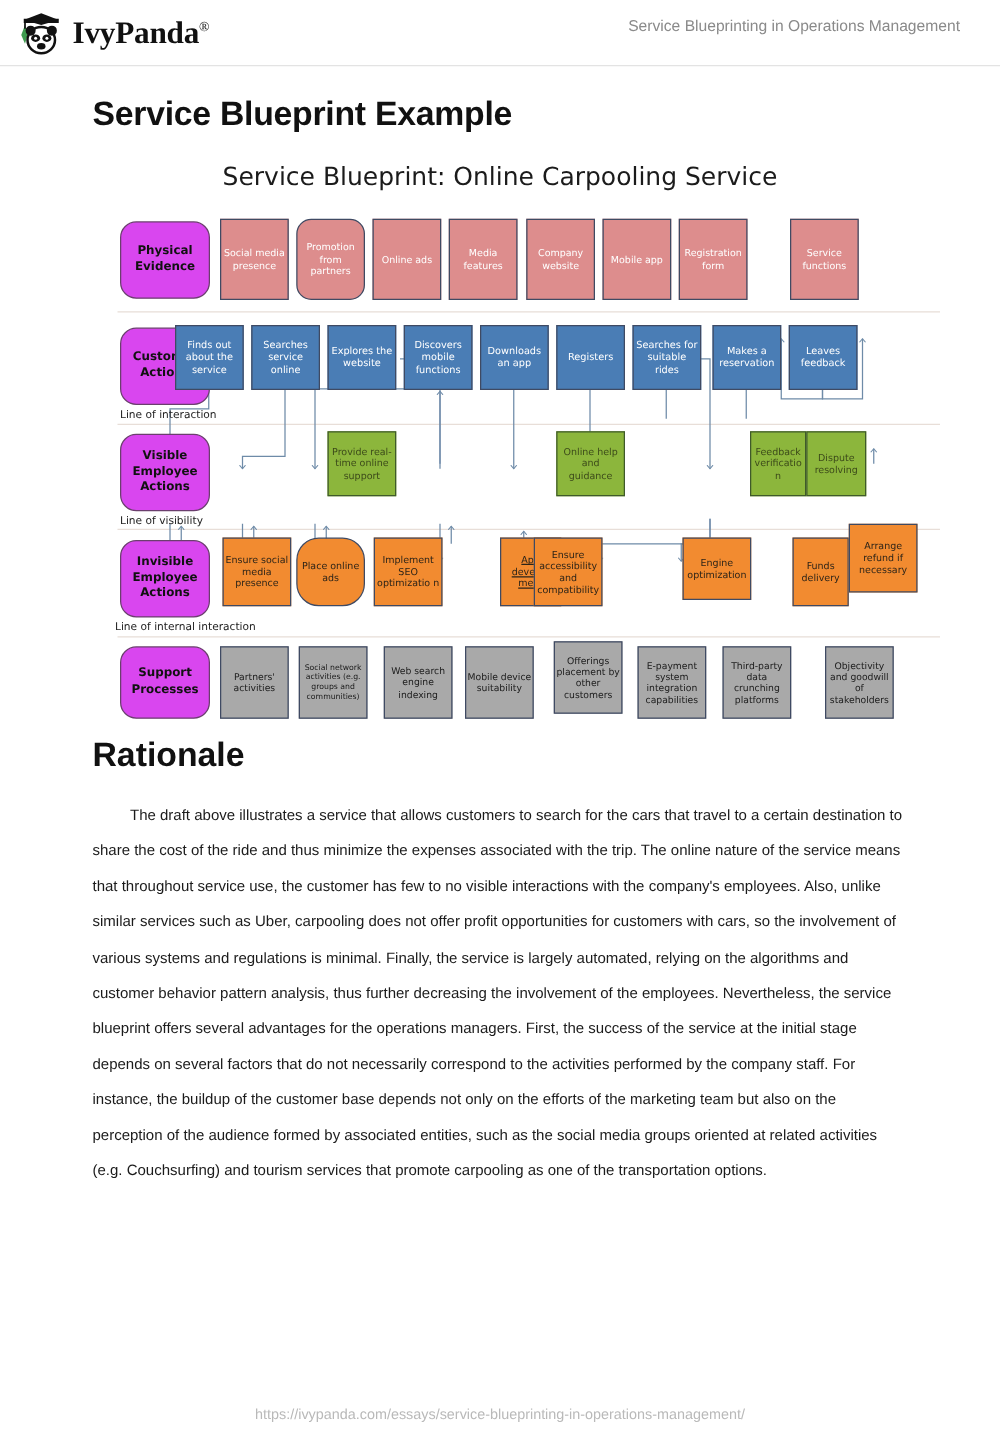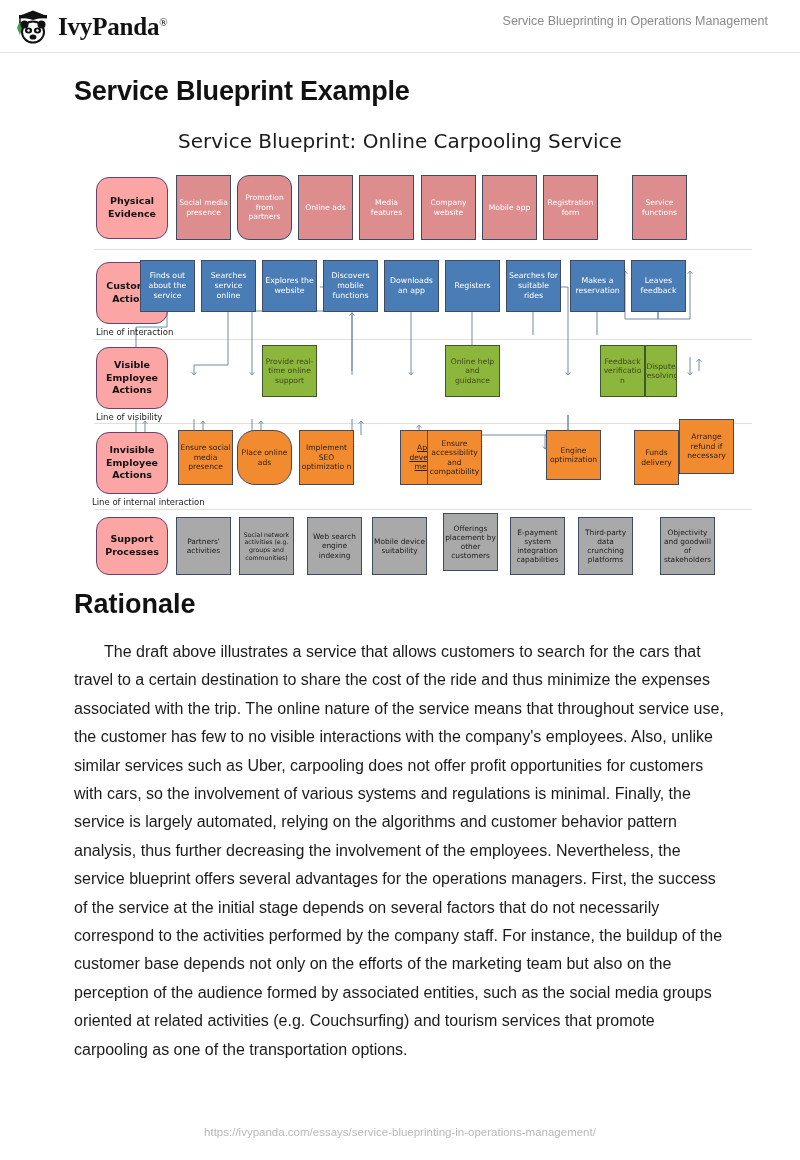--- a/index.html
+++ b/index.html
@@ -62,21 +62,21 @@
   .diag-inner { position:absolute; top:38px; left:0; width:800px; height:420px; }
 
   .sep-line {
     position:absolute; height:1px; background:#e8ded8;
   }
 
   .row-label {
     position:absolute;
     border:1.6px solid #6b3f6e;
     border-radius:13px;
-    background:#fca5a5;
+    background:#d946ef;
     display:flex; align-items:center; justify-content:center;
     text-align:center;
     font-family:"DejaVu Sans", sans-serif;
     font-size:9.5px; font-weight:bold; color:#111;
     line-height:1.35;
     box-sizing:border-box;
   }
   .line-note {
     position:absolute;
     font-size:8.5px; color:#222;
@@ -103,21 +103,21 @@
   .node.sp2  { background:#a9a9a9; color:#1b1b1b; font-size:6.2px; }
 
   svg.connectors {
     position:absolute; top:0; left:0; width:800px; height:420px;
     pointer-events:none;
   }
 
   
   .body-copy {
     margin:18px 74px 0 74px;
-    font-size:16px;
+    font-size:12px;
     line-height:28.4px;
     color:#1b1b1b;
     text-align:left;
   }
   .body-copy p { margin:0; text-indent:30px; }
 
   .footer-url {
     position:absolute; bottom:22px; left:0; width:800px;
     text-align:center;
     font-size:11.5px; color:#b9b9b9;
@@ -243,21 +243,21 @@
       <div class="node ca" style="left:506px; top:93px; width:55px; height:52px;">Searches for suitable rides</div>
       <div class="node ca" style="left:570px; top:93px; width:55px; height:52px;">Makes a reservation</div>
       <div class="node ca" style="left:631px; top:93px; width:55px; height:52px;">Leaves feedback</div>
 
       <div class="row-label" style="left:96px; top:180px; width:72px; height:62px;">Visible Employee Actions</div>
       <div class="line-note" style="left:96px; top:245px;">Line of visibility</div>
 
       <div class="node ve" style="left:262px; top:178px; width:55px; height:52px;">Provide real-time online support</div>
       <div class="node ve" style="left:445px; top:178px; width:55px; height:52px;">Online help and guidance</div>
       <div class="node ve" style="left:600px; top:178px; width:45px; height:52px;">Feedback verificatio n</div>
-      <div class="node ve" style="left:645px; top:178px; width:32px; height:52px;">Dispute resolving</div>
+      <div class="node ve" style="left:645px; top:178px; width:48px; height:52px;">Dispute resolving</div>
 
       <div class="row-label" style="left:96px; top:265px; width:72px; height:62px;">Invisible Employee Actions</div>
       <div class="line-note" style="left:92px; top:330px;">Line of internal interaction</div>
 
       <div class="node ie" style="left:178px; top:263px; width:55px; height:55px;">Ensure social media presence</div>
       <div class="node ie" style="left:237px; top:263px; width:55px; height:55px;border-radius:18px;">Place online ads</div>
       <div class="node ie" style="left:299px; top:263px; width:55px; height:55px;">Implement SEO optimizatio n</div>
       <div class="node ie" style="left:400px; top:263px; width:49px; height:55px;text-decoration:underline;">App develop ment</div>
       <div class="node ie" style="left:427px; top:263px; width:55px; height:55px;">Ensure accessibility and compatibility</div>
       <div class="node ie" style="left:546px; top:263px; width:55px; height:50px;">Engine optimization</div>

